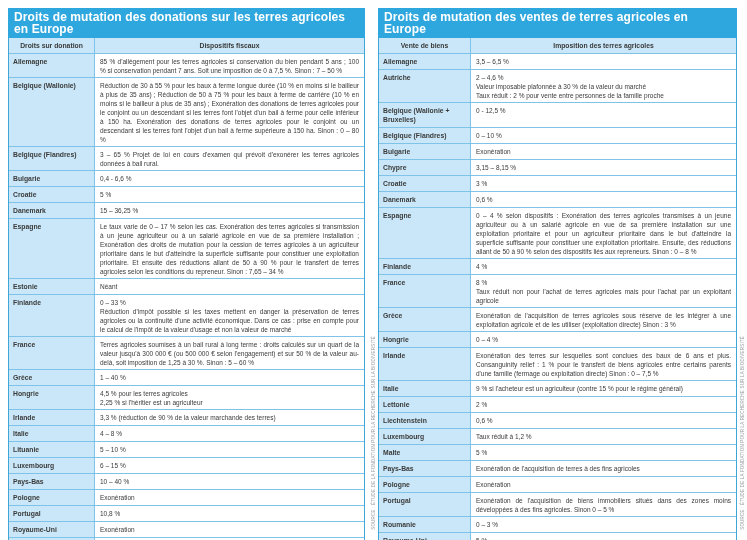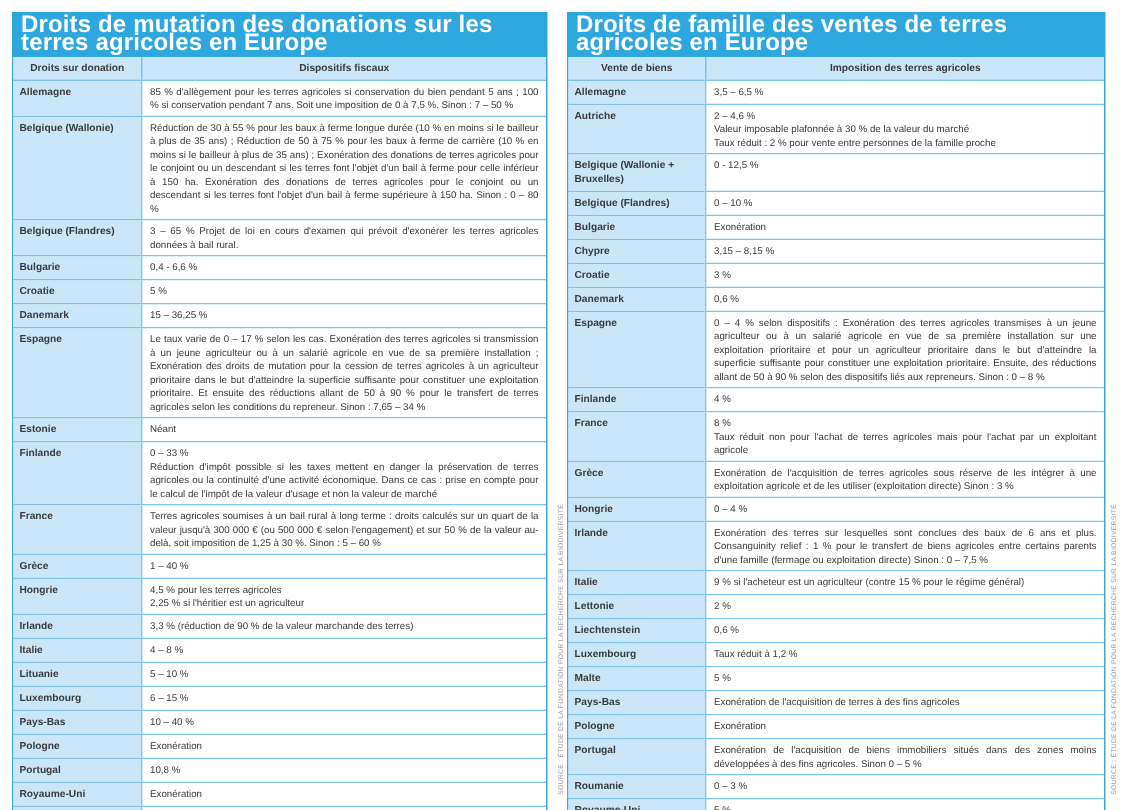--- a/index.html
+++ b/index.html
@@ -22,21 +22,21 @@
     align-items:flex-start;
     padding:8px 0 0 8px;
     height:100%;
   }
   .table-block{width:357px;flex:0 0 auto;}
   .table-block.right{width:359px;}
   .table-title{
     background:var(--title-bar);
     color:#ffffff;
     font-weight:bold;
-    font-size:16px;
+    font-size:12px;
     line-height:12px;
     padding:3px 6px 3px 6px;
     letter-spacing:0.1px;
   }
   .table-grid{
     border:1px solid var(--outer);
     border-top:none;
     background:#ffffff;
   }
   .table-grid > div + div{border-top:1px solid var(--grid);}
@@ -190,21 +190,21 @@
           <div class="cell value">Exonération</div>
         </div>
       </div>
   </section>
 
   <div class="source-strip mid">
     <div class="source-note">Source : Étude de la Fondation pour la recherche sur la biodiversité</div>
   </div>
 
   <section class="table-block right">
-    <div class="table-title">Droits de famille des ventes de terres agricoles en Europe</div>
+    <div class="table-title">Droits de mutation des ventes de terres agricoles en Europe</div>
     <div class="table-grid">
         <div class="thead">
           <div class="hcell country">Vente de biens</div>
           <div class="hcell value">Imposition des terres agricoles</div>
         </div>
         <div class="trow">
           <div class="cell country">Allemagne</div>
           <div class="cell value">3,5 – 6,5 %</div>
         </div>
         <div class="trow">

